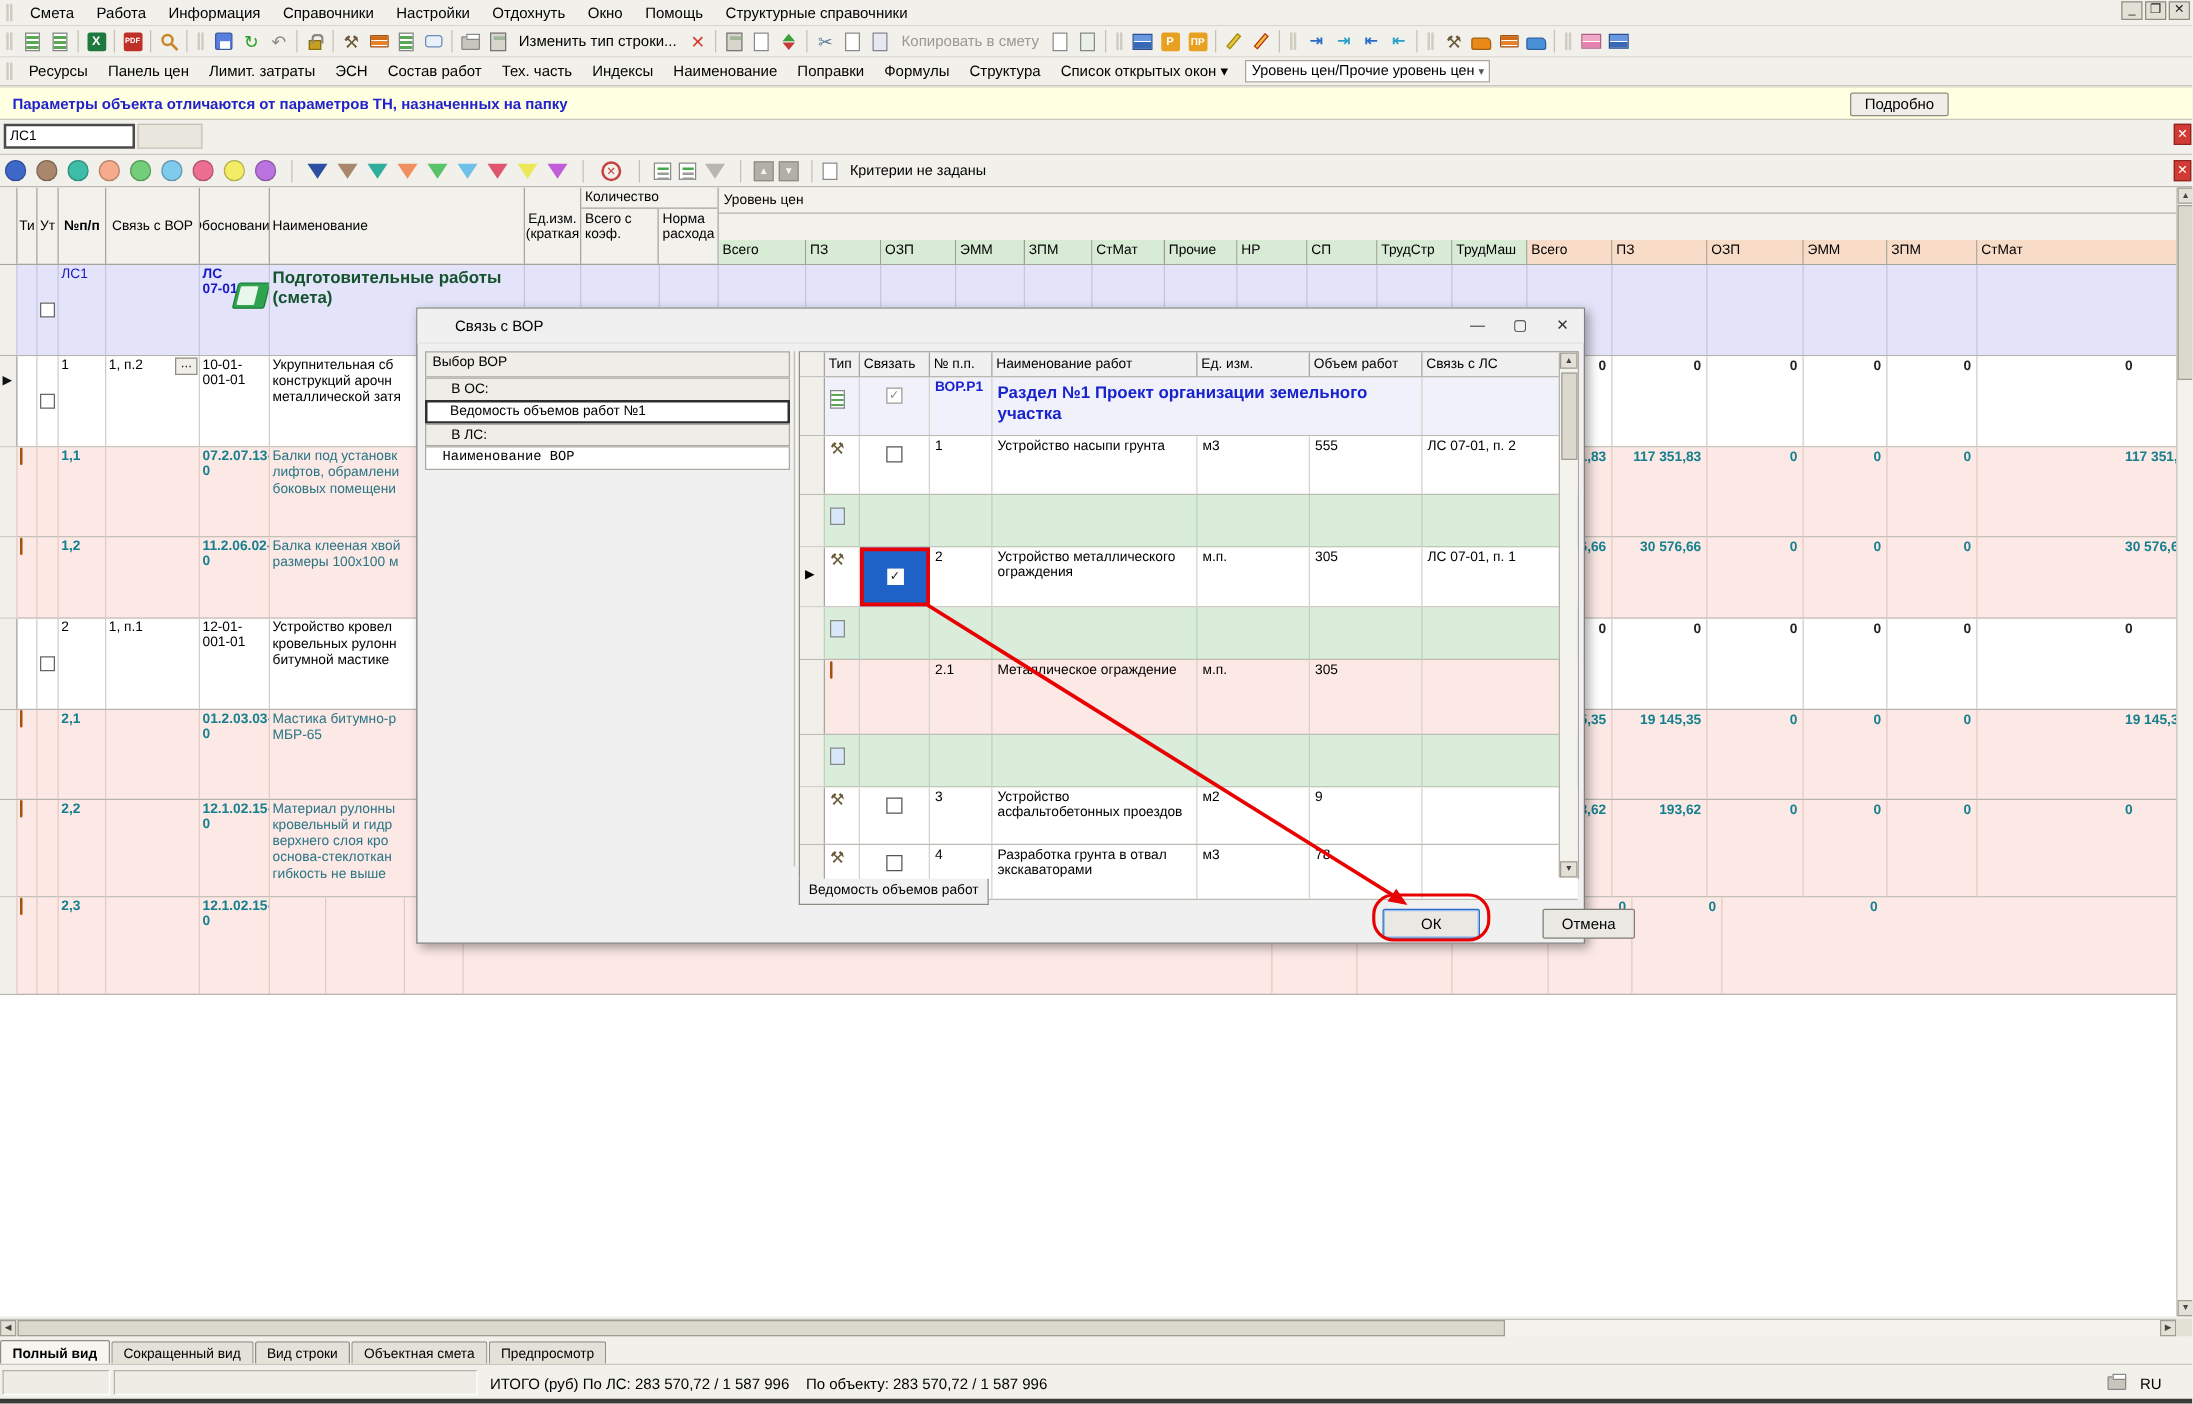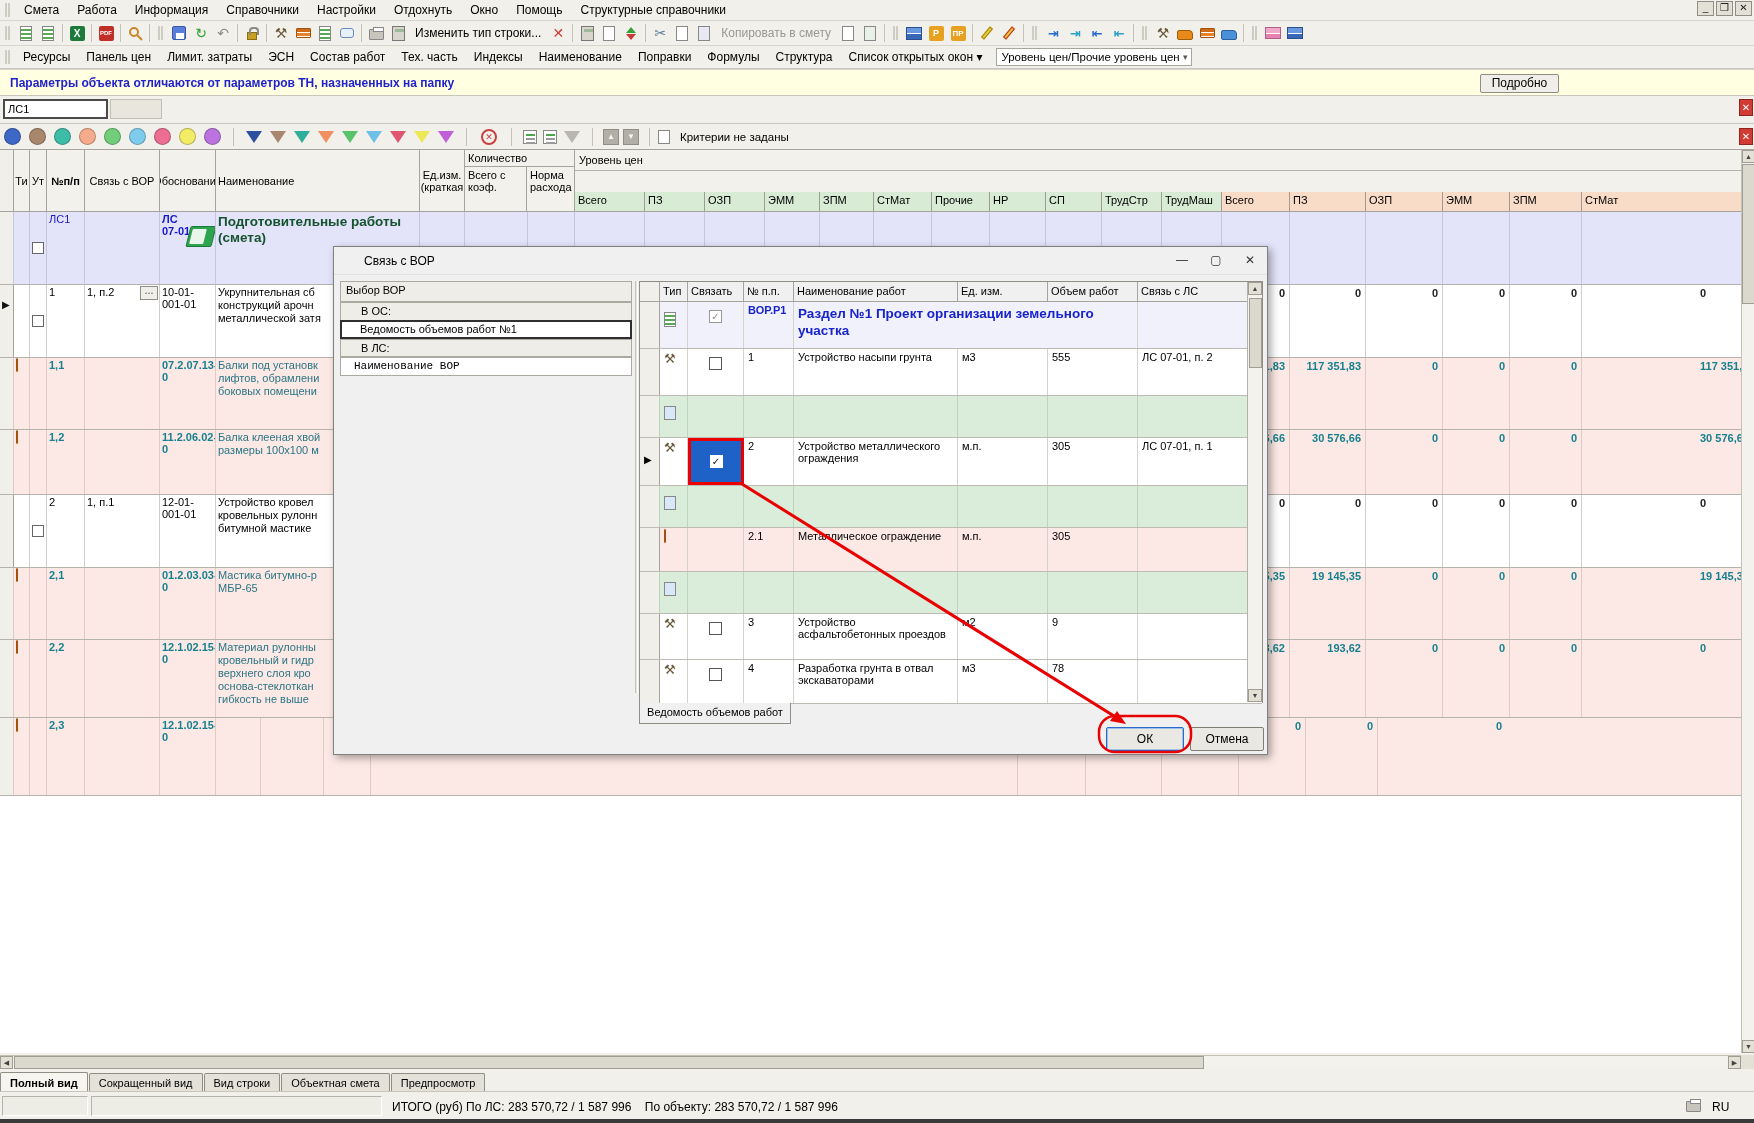--- a/index.html
+++ b/index.html
@@ -814,21 +814,21 @@
         <div class="dcl dm"></div>
         <div class="dcl dt"><span class="i-page" style="background:#D8E8F8;height:14px;margin-top:8px"></span></div>
         <div class="dcl dc"></div>
           <div class="dcl dn"></div>
           <div class="dcl dna"></div>
         <div class="dcl du"></div>
           <div class="dcl dv"></div>
           <div class="dcl dl"></div>
       </div>
 
-      <div class="drow dpink" style="height:44px">
+      <div class="drow dpink" style="height:60px">
         <div class="dcl dm"></div>
         <div class="dcl dt"><span class="i-bricks" style="margin-top:8px"></span></div>
         <div class="dcl dc"></div>
         <div class="dcl dn">2.1</div>
         <div class="dcl dna">Металлическое ограждение</div>
         <div class="dcl du">м.п.</div>
         <div class="dcl dv">305</div>
         <div class="dcl dl"></div>
       </div>
 
@@ -871,21 +871,21 @@
 
       <div class="dscroll">
         <div class="sbtn" style="width:14px">▲</div>
         <div class="dthumb"></div>
         <div class="sbtn" style="width:14px; position:absolute; bottom:0;">▼</div>
       </div>
     </div>
 
     <div class="dtab">Ведомость объемов работ</div>
     <div class="dbtn okfocus" style="left:772px; top:480px; width:78px;">ОК</div>
-    <div class="dbtn" style="left:856px; top:480px; width:74px;">Отмена</div>
+    <div class="dbtn" style="left:900px; top:480px; width:74px;">Отмена</div>
   </div>
 
   <svg class="overlay">
     <line x1="742" y1="484" x2="1114" y2="716" stroke="#E90000" stroke-width="3"></line>
     <polygon points="1126,724 1110,721 1117,711" fill="#E90000"></polygon>
     <rect x="1099" y="716" width="92" height="36" rx="16" fill="none" stroke="#E90000" stroke-width="2.5"></rect>
   </svg>
 
 </div>
 

